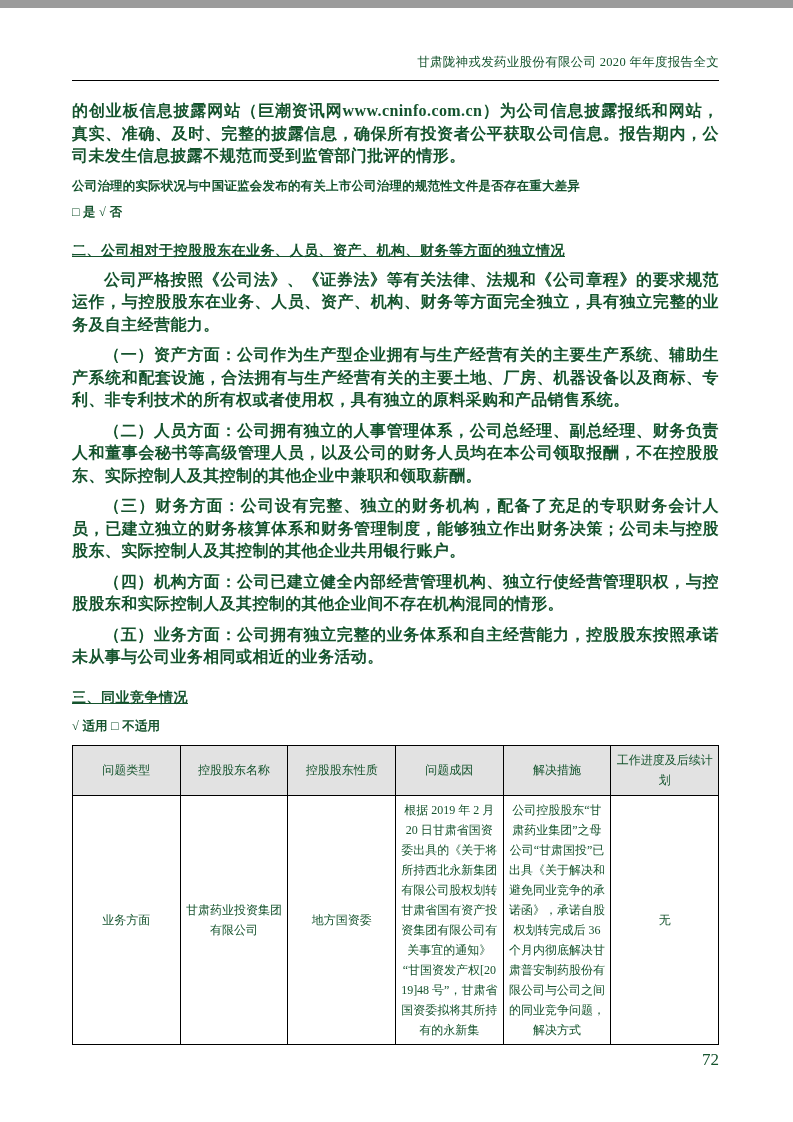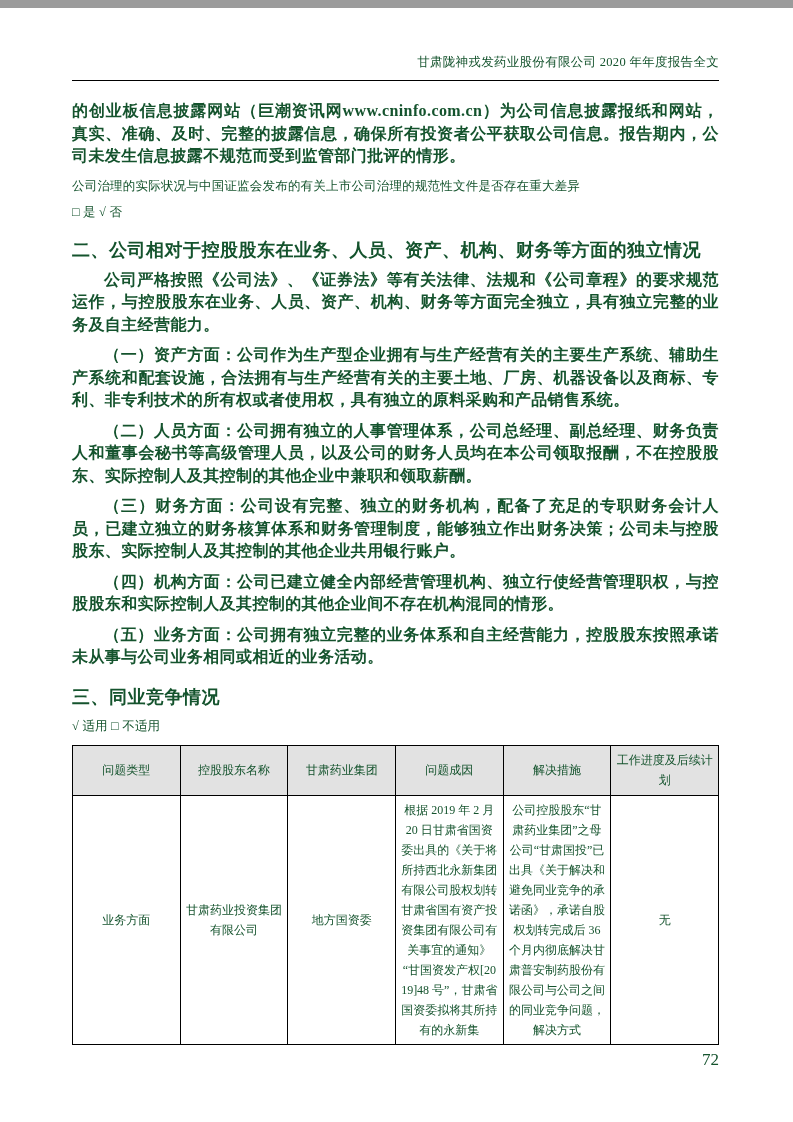--- a/index.html
+++ b/index.html
@@ -33,31 +33,32 @@
     margin: 8px 0;
     letter-spacing: 0.4px;
   }
   .body-para.first { margin-top: 19px; }
   .body-para.indent { text-indent: 2em; }
   
   .note {
     font-size: 12.5px;
     line-height: 15px;
     margin: 11px 0;
-    font-weight: 400;
+    font-weight: 700;
     letter-spacing: 0.2px;
   }
   
   .section-heading {
     font-family: "Liberation Sans", "DejaVu Sans", sans-serif;
-    font-size: 18px;
+    font-size: 14px;
     line-height: 21px;
     font-weight: 700;
     margin: 20px 0 8px 0;
     letter-spacing: 0.5px;
+    text-decoration: underline;
   }
   .section-heading.competition { margin-top: 18px; }
   
   .issue-table {
     width: 100%;
     border-collapse: collapse;
     table-layout: fixed;
     font-size: 12px;
     line-height: 20px;
     margin-top: 6px;
@@ -107,21 +108,21 @@
 
   <h2 class="section-heading competition">三、同业竞争情况</h2>
 
   <p class="note">√ 适用 □ 不适用</p>
 
   <table class="issue-table">
     <thead>
       <tr>
         <th>问题类型</th>
         <th>控股股东名称</th>
-        <th>甘肃药业集团</th>
+        <th>控股股东性质</th>
         <th>问题成因</th>
         <th>解决措施</th>
         <th>工作进度及后续计划</th>
       </tr>
     </thead>
     <tbody>
       <tr>
         <td>业务方面</td>
         <td>甘肃药业投资集团有限公司</td>
         <td>地方国资委</td>

